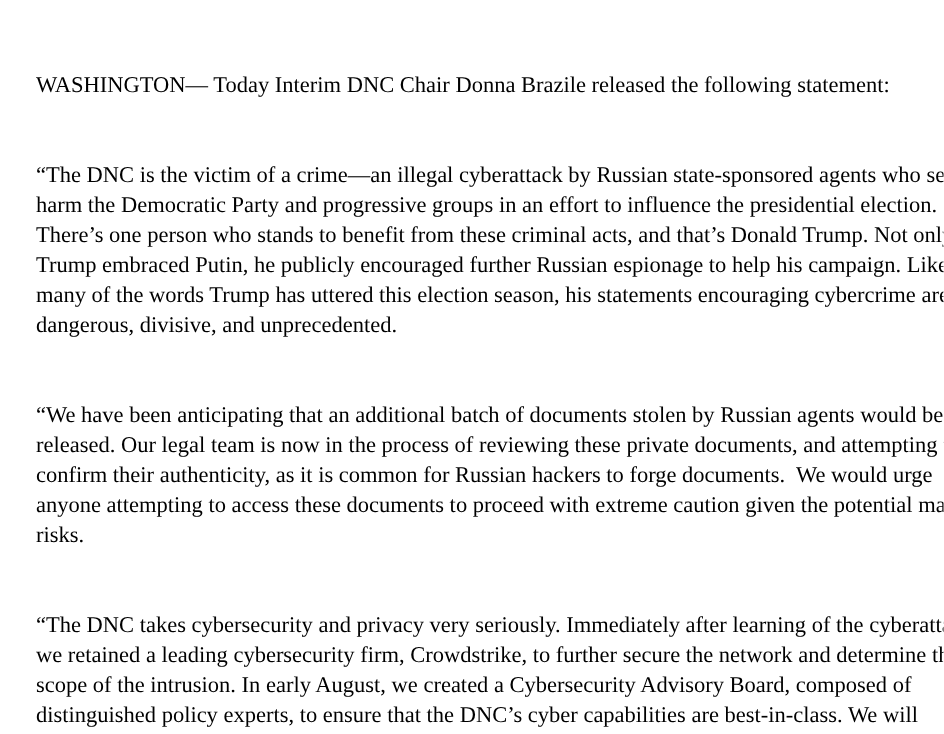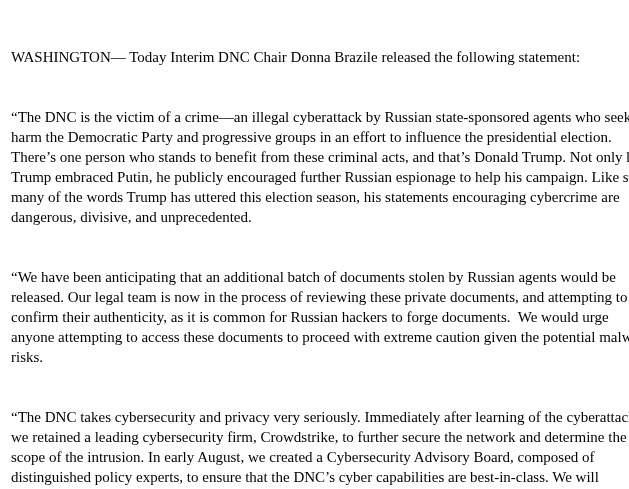--- a/index.html
+++ b/index.html
@@ -9,21 +9,21 @@
   body {
     width: 629px;
     height: 489px;
     background: #ffffff;
     overflow: hidden;
   }
   .doc {
     box-sizing: border-box;
     width: 629px;
     height: 350px;
-    padding: 7px 6px 0 11px;
+    padding: 7px 6px 0 24px;
     font-family: "Liberation Serif", "DejaVu Serif", serif;
     font-size: 15px;
     line-height: 20px;
     color: #000000;
     white-space: pre; 
   }
   .doc p {
     margin: 0;
   }
   .para-1 { margin-top: 42px; }

